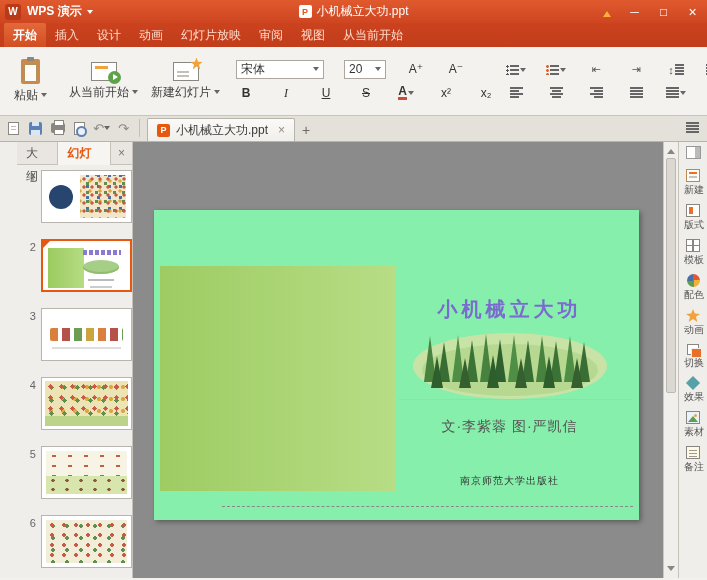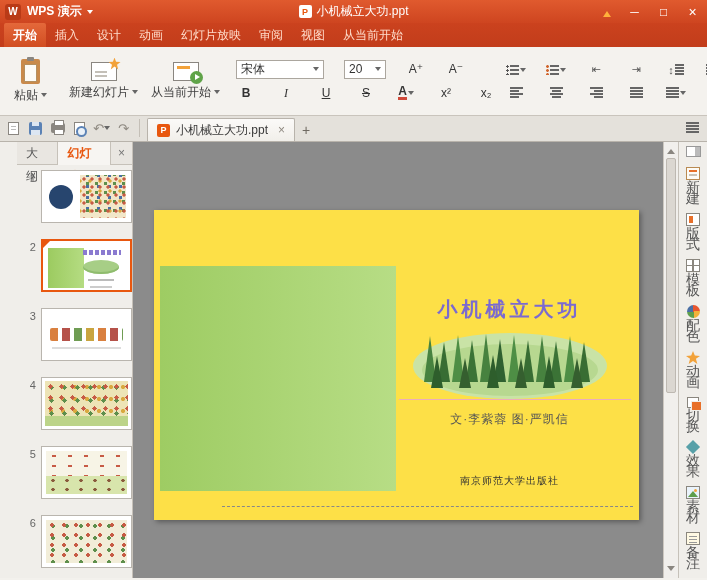--- a/index.html
+++ b/index.html
@@ -128,41 +128,41 @@
     background-size:11px 11px,13px 13px,12px 12px; }
   .t4band { position:absolute; left:3px; right:3px; bottom:3px; height:10px; background:#BCD489; }
   .t5t { position:absolute; inset:4px 4px 22px 4px; background:#F7F4E6;
     background-image:radial-gradient(#C75B45 1.7px,rgba(0,0,0,0) 1.9px); background-size:16px 10px; }
   .t5b { position:absolute; left:4px; right:4px; bottom:4px; height:18px; background:#D8E5AC;
     background-image:radial-gradient(#8A5A3D 2px,rgba(0,0,0,0) 2.2px); background-size:14px 9px; }
   .t6b { position:absolute; inset:4px; background:#F2EDD8;
     background-image:radial-gradient(#C75B45 2px,rgba(0,0,0,0) 2.2px),radial-gradient(#5E8F4C 2px,rgba(0,0,0,0) 2.2px); background-size:12px 10px,14px 12px; }
 
   .canvas { flex:1; position:relative; background:#8B8B8B; overflow:hidden; }
-  .slide { position:absolute; left:21px; top:68px; width:485px; height:310px; background:#fde047; box-shadow:2px 2px 5px rgba(0,0,0,.35); }
+  .slide { position:absolute; left:21px; top:68px; width:485px; height:310px; background:#86efac; box-shadow:2px 2px 5px rgba(0,0,0,.35); }
   .green-rect { position:absolute; left:6px; top:56px; width:236px; height:225px; background:linear-gradient(90deg,#9ECC63,#B7DD85); }
   .pink-line { position:absolute; left:245px; right:8px; top:189px; height:1px; background:#EBADBC; }
   .slide-title { position:absolute; left:258px; top:86px; width:195px; text-align:center; color:#7B6AD0; font-size:20px; font-weight:bold; letter-spacing:4px; }
   .forest { position:absolute; left:256px; top:114px; }
-  .credits { position:absolute; left:258px; top:201px; width:195px; text-align:center; font-size:12px; color:#555; letter-spacing:1px; }
+  .credits { position:absolute; left:258px; top:208px; width:195px; text-align:center; font-size:14px; color:#555; letter-spacing:1px; }
   .publisher { position:absolute; left:258px; top:264px; width:195px; text-align:center; font-size:10px; color:#333; letter-spacing:1px; }
   .dashline { position:absolute; left:68px; right:6px; top:296px; border-top:1px dashed #888; }
 
   .vscroll { width:15px; background:#F1EFEC; border-left:1px solid #CCC7C0; display:flex; flex-direction:column; flex:none; }
   .sarrow { height:15px; display:grid; place-items:center; }
   .tri-up { width:0; height:0; border:4px solid transparent; border-bottom:5px solid #8A8680; }
   .tri-dn { width:0; height:0; border:4px solid transparent; border-top:5px solid #8A8680; }
   .sthumb { margin:1px 2px; height:235px; background:#DBD7D1; border:1px solid #BDB8B1; border-radius:2px; }
   .sarrow.bottom { margin-top:auto; }
 
   .sidebar { width:29px; background:#F0EEEA; border-left:1px solid #C6C1B9; display:flex; flex-direction:column; align-items:center; padding-top:4px; flex:none; }
   .side-toggle { width:15px; height:13px; border:1px solid #999; position:relative; margin-bottom:10px; background:#fff; }
   .side-toggle::after { content:""; position:absolute; right:0; top:0; bottom:0; width:5px; background:#BBB; }
   .side-item { display:flex; flex-direction:column; align-items:center; gap:2px; margin-bottom:9px; }
-  .side-label { font-size:14px; color:#555; width:22px; text-align:center; line-height:11px; }
+  .side-label { font-size:10px; color:#555; width:22px; text-align:right; line-height:11px; }
   .ic { width:14px; height:13px; position:relative; }
   .ic-new { border:1px solid #B98A52; background:#FDFBF6; }
   .ic-new::after { content:""; position:absolute; left:2px; top:2px; right:2px; height:2px; background:#E8702A; box-shadow:0 4px 0 #C9C2B6; }
   .ic-layout { border:1px solid #8A867E; background:#fff; }
   .ic-layout::after { content:""; position:absolute; left:2px; top:2px; width:4px; bottom:2px; background:#E8702A; }
   .ic-template { border:1px solid #8A867E; background:#fff; }
   .ic-template::after { content:""; position:absolute; inset:0;
     background:linear-gradient(rgba(0,0,0,0) 45%,#8A867E 45% 55%,rgba(0,0,0,0) 55%),linear-gradient(90deg,rgba(0,0,0,0) 45%,#8A867E 45% 55%,rgba(0,0,0,0) 55%); }
   .ic-color { width:13px; height:13px; border-radius:50%; background:conic-gradient(#E8562F 0 25%,#F2B23A 0 50%,#5E9E4C 0 75%,#4A6FA5 0); }
   .ic-anim { background:#F2A23A; clip-path:polygon(50% 0,63% 35%,100% 38%,71% 60%,81% 100%,50% 76%,19% 100%,29% 60%,0 38%,37% 35%); }
@@ -219,37 +219,37 @@
             <span>粘贴</span>
             <span class="car"></span>
           </span>
       </div>
     </div>
     <div class="rsep"></div>
 
     <div class="rgroup">
       <div class="bigbtn">
         <span class="ico-slide">
-            <span class="lines"></span>
-            <span class="star"></span>
-          </span>
-        <span class="lbl">
-            <span>新建幻灯片</span>
-            <span class="car"></span>
-          </span>
-      </div>
-      <div class="bigbtn">
-        <span class="ico-slide">
             <span class="bar"></span>
             <span class="play">
               <i></i>
             </span>
           </span>
         <span class="lbl">
             <span>从当前开始</span>
+            <span class="car"></span>
+          </span>
+      </div>
+      <div class="bigbtn">
+        <span class="ico-slide">
+            <span class="lines"></span>
+            <span class="star"></span>
+          </span>
+        <span class="lbl">
+            <span>新建幻灯片</span>
             <span class="car"></span>
           </span>
       </div>
     </div>
     <div class="rsep"></div>
 
     <div class="fontgrp">
       <div class="frow">
         <div class="combo" style="width:88px">
           <span>宋体</span>

